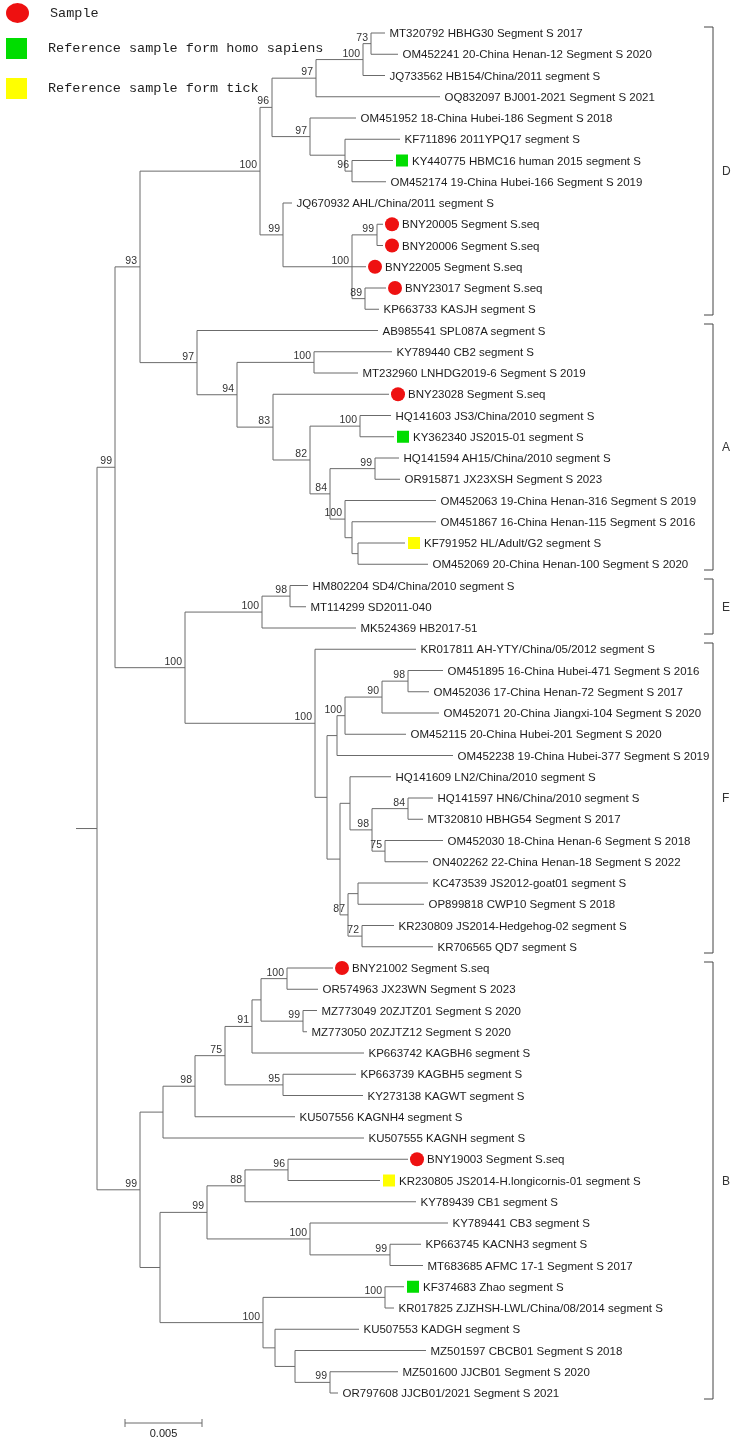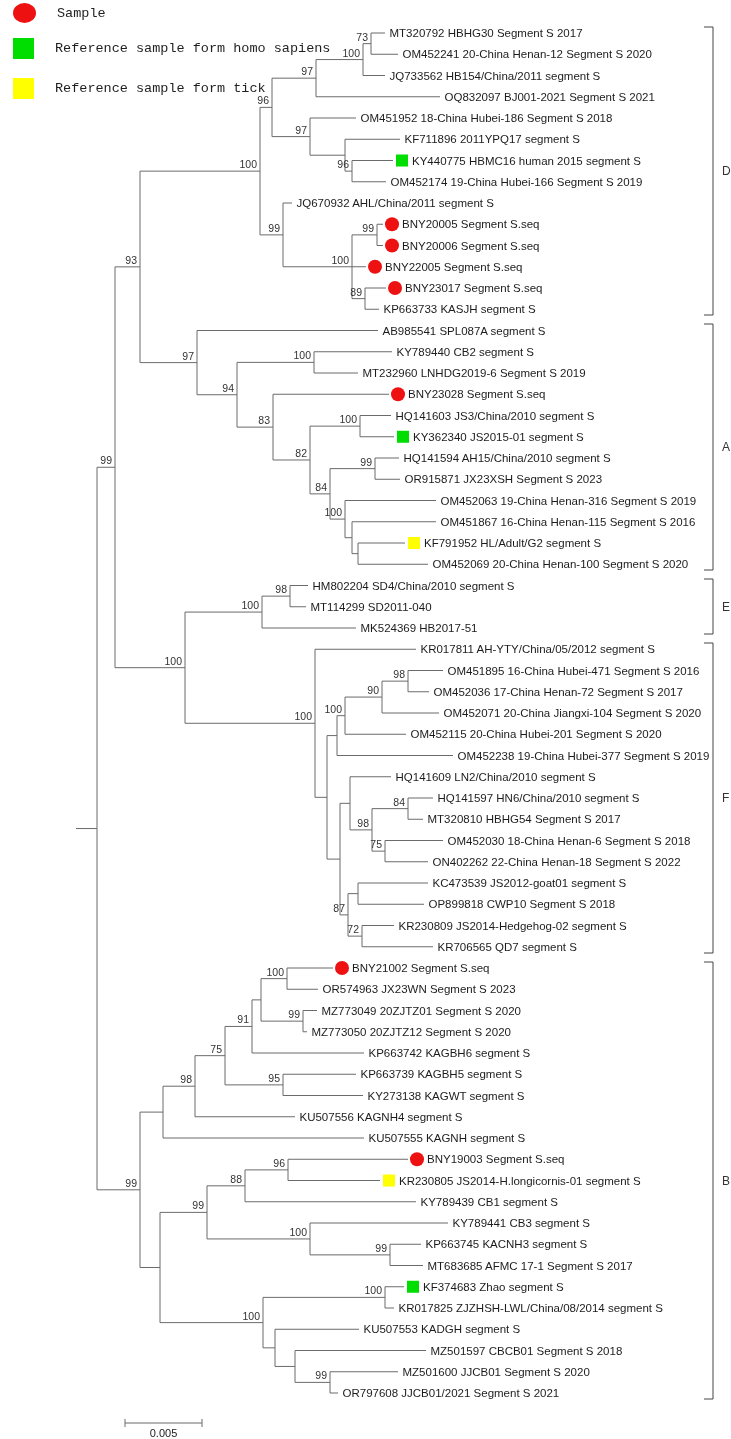--- a/index.html
+++ b/index.html
@@ -1,19 +1,19 @@
 <!DOCTYPE html>
 <html><head>
 <meta charset="utf-8">
 <style>
   html,body{margin:0;padding:0;background:#ffffff;}
   #figure{position:relative;width:731px;height:1439px;background:#fff;overflow:hidden;
           font-family:"Liberation Sans",sans-serif;}
   #legend{position:absolute;left:0;top:0;width:340px;}
-  .legend-item{position:absolute;left:13px;display:flex;align-items:center;}
+  .legend-item{position:absolute;left:6px;display:flex;align-items:center;}
   .legend-item .marker{display:inline-block;flex:0 0 auto;}
   .marker-circle{width:23px;height:20px;border-radius:50%;}
   .marker-square{width:21px;height:21px;}
   .legend-label{margin-left:21px;font-family:"Liberation Mono","DejaVu Sans Mono",monospace;
                 font-size:13.5px;color:#1f1f1f;white-space:nowrap;}
   svg text{font-family:"Liberation Sans",sans-serif;}
   .taxon{font-size:11.5px;fill:#1c1c1c;}
   .boot{font-size:10.5px;fill:#333333;}
   .clade{font-size:12px;fill:#333333;}
   .scaletxt{font-size:11px;fill:#222222;}

